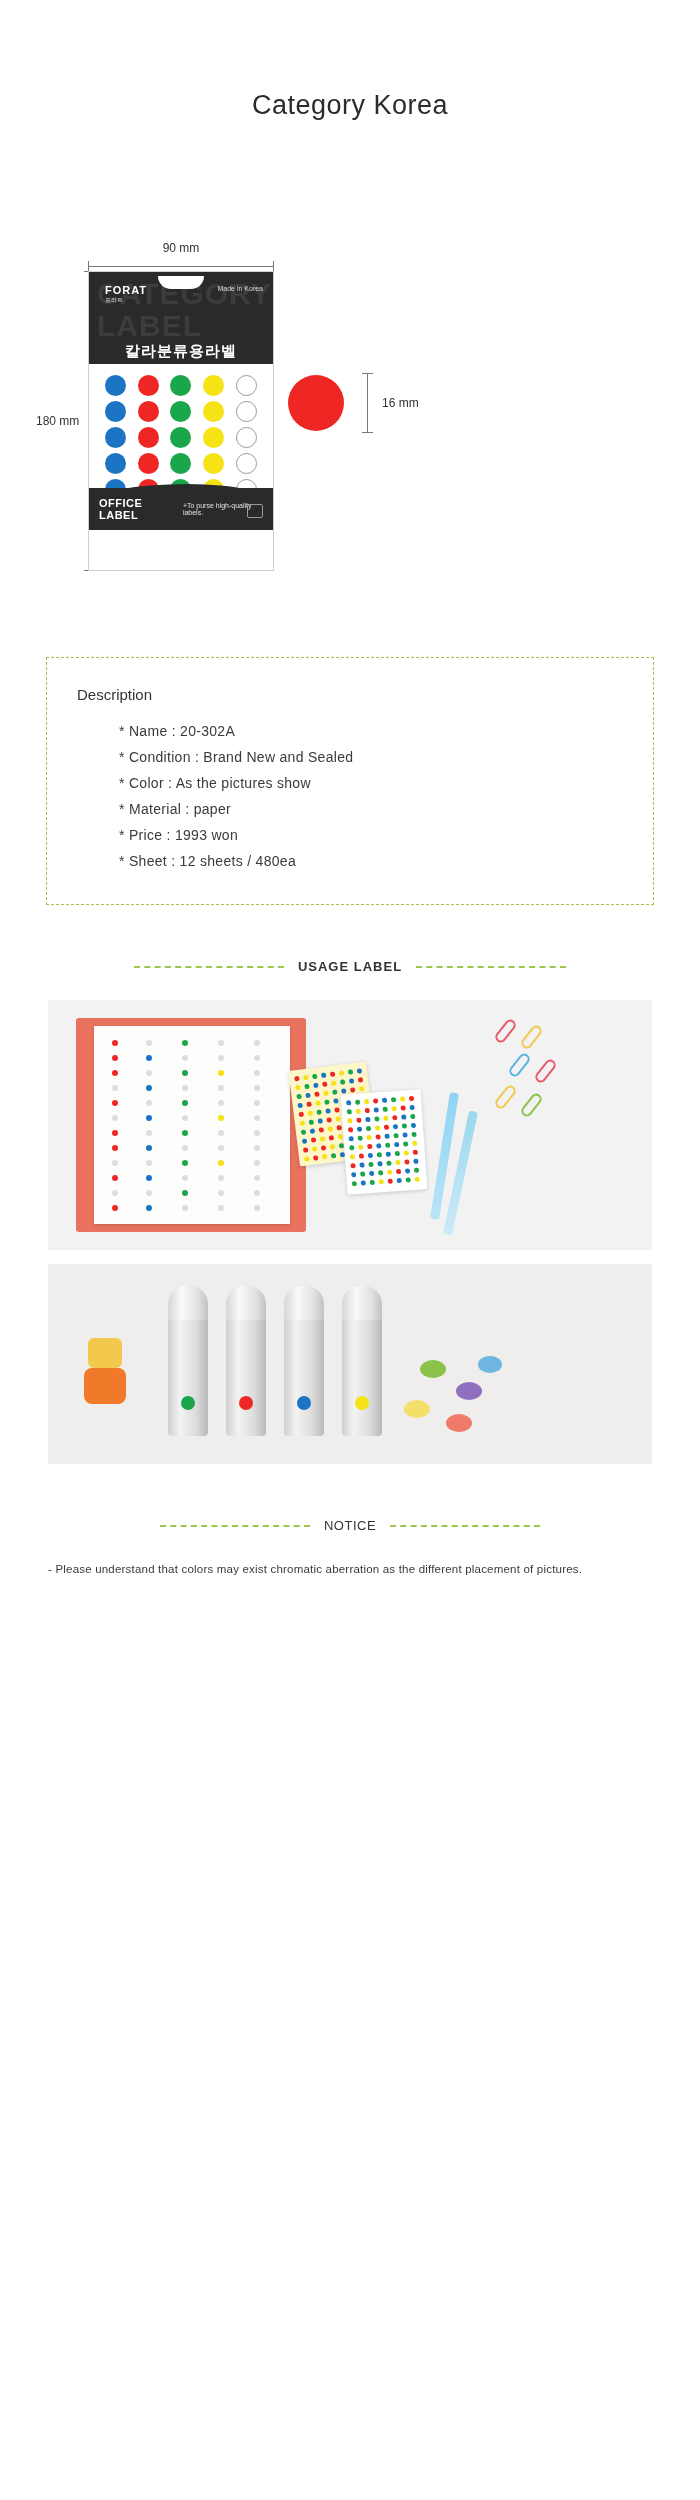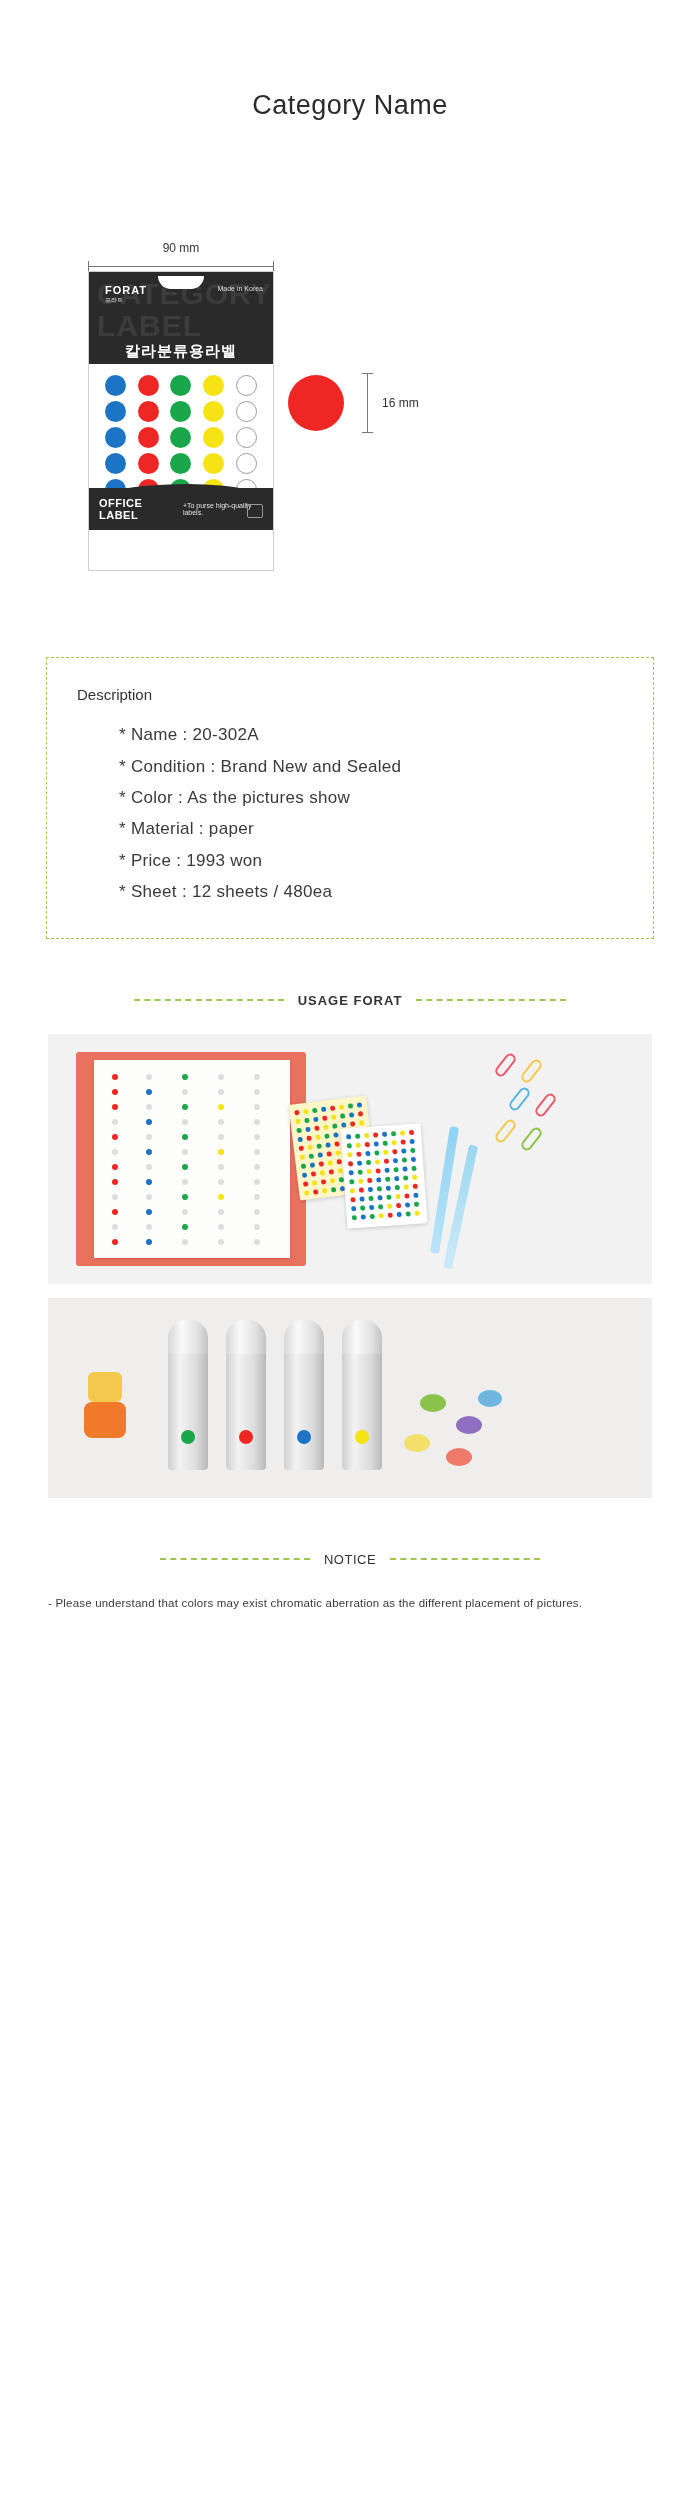--- a/index.html
+++ b/index.html
@@ -303,21 +303,21 @@
     font-size: 15px;
     color: #333;
     margin-bottom: 16px;
   }
   .desc-list {
     margin: 0;
     padding: 0 0 0 42px;
     list-style: none;
   }
   .desc-list li {
-    font-size: 17px;
+    font-size: 14px;
     color: #3a3a3a;
     line-height: 1.85;
     letter-spacing: 0.3px;
   }
 
   
   .divider {
     display: flex;
     align-items: center;
     justify-content: center;
@@ -436,32 +436,38 @@
     line-height: 1.75;
     color: #3a3a3a;
     margin: 0 0 18px 0;
     letter-spacing: 0.2px;
   }
 </style>
 </head>
 <body>
 
 <div class="header">
-  <div class="title">Category Name</div>
+  <div class="title">Category Korea</div>
 </div>
 
 <div class="figure">
 
   <div class="dim-top">
     <span class="lbl">90 mm</span>
     <div class="bar">
         <div class="line"></div>
       </div>
   </div>
 
+  <div class="dim-left">
+    <span class="lbl">180 mm</span>
+    <div class="bar">
+        <div class="line"></div>
+      </div>
+  </div>
 
   <div class="package">
     <div class="pkg-black-top">
       <div class="pkg-ghost">
         <span>CATEGORY</span><br>
         <span>LABEL</span>
       </div>
       <div class="pkg-hang"></div>
       <div class="pkg-brand">
         <span>FORAT</span>
@@ -529,21 +535,21 @@
       <li>*  Condition  :  Brand  New  and  Sealed</li>
       <li>*  Color  :  As  the  pictures  show</li>
       <li>*  Material  :  paper</li>
       <li>*  Price  :  1993  won</li>
       <li>*  Sheet  :  12  sheets  /  480ea</li>
     </ul>
 </div>
 
 <div class="divider">
   <span class="dash"></span>
-  <span class="txt">USAGE FORAT</span>
+  <span class="txt">USAGE LABEL</span>
   <span class="dash"></span>
 </div>
 
 <div class="photo">
   <div class="nb-page"></div>
   <div class="nb-inner">
     <div class="nb-col" style="left:18px">
       <i style="background:#ee2725"></i>
         <i style="background:#ee2725"></i>
         <i style="background:#ee2725"></i>

